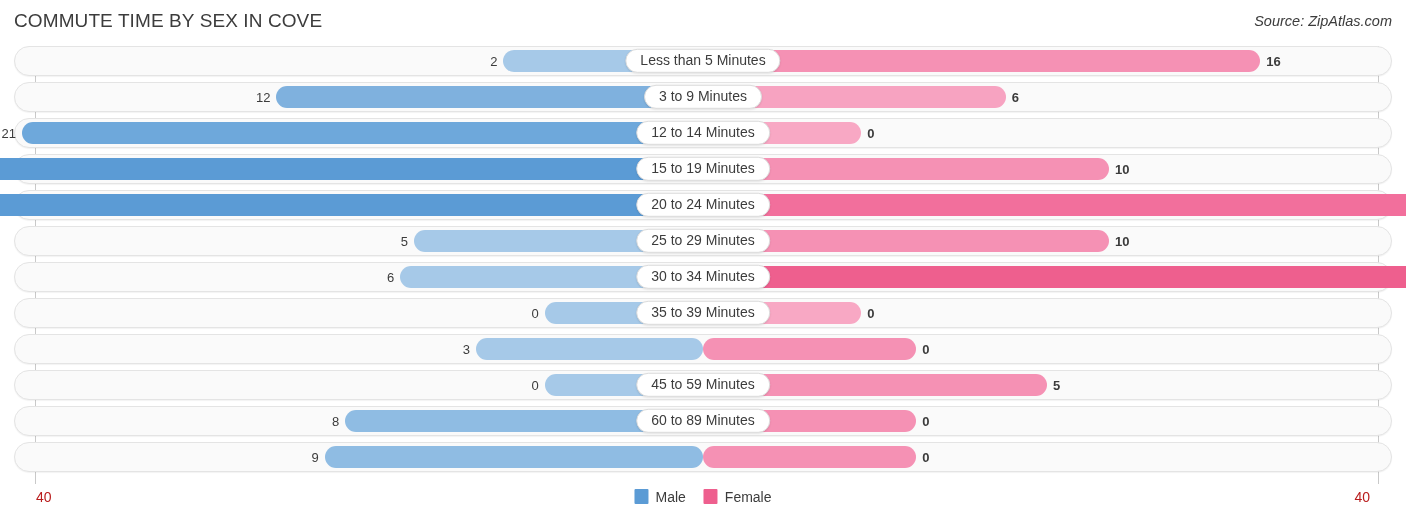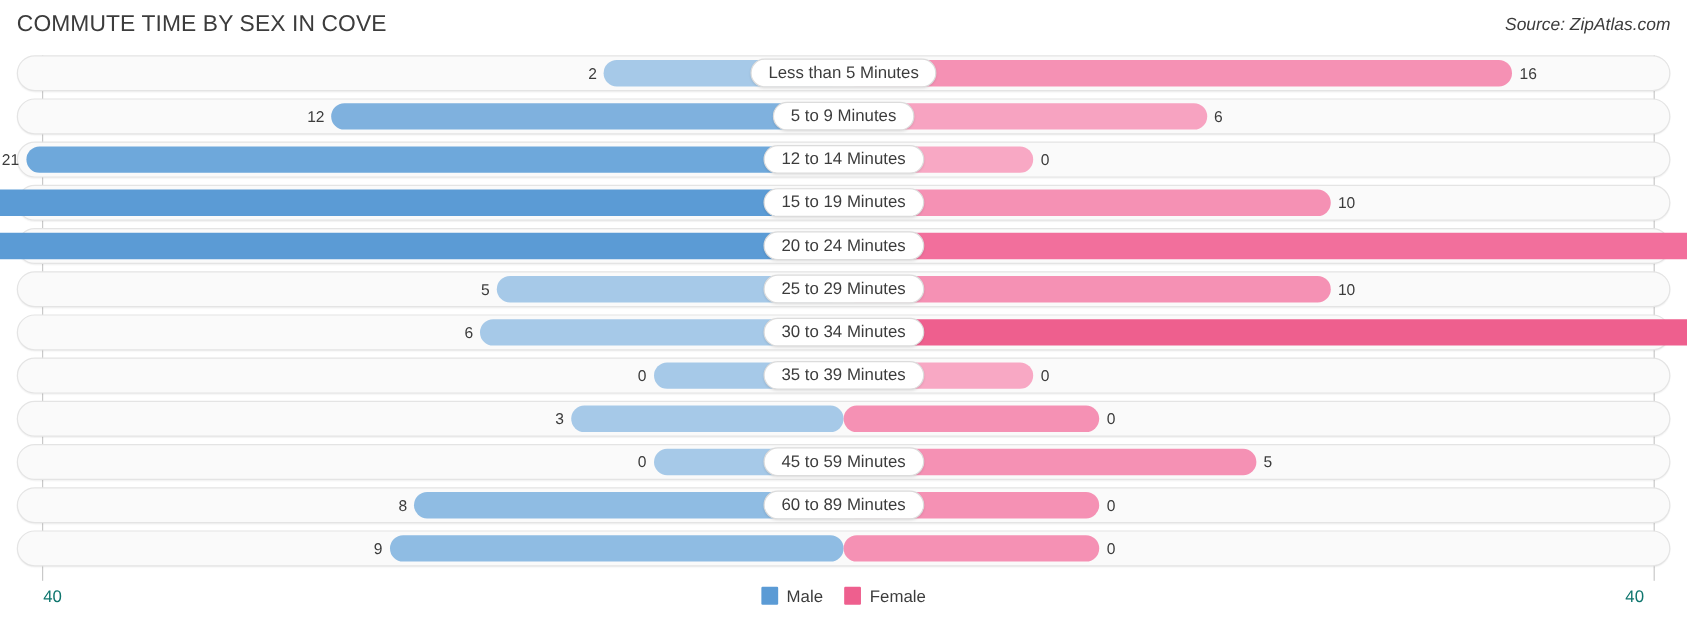--- a/index.html
+++ b/index.html
@@ -53,40 +53,40 @@
     box-sizing:border-box;
   }
   .bar-male{right:50%;}
   .bar-female{left:50%;}
 
   .bar-val{
     position:absolute;top:50%;transform:translateY(-50%);
     font-size:13px;white-space:nowrap;line-height:1;
   }
   .bar-val.outside-left{right:calc(100% + 6px);color:#3c3c3c;}
-  .bar-val.outside-right{left:calc(100% + 6px);color:#3c3c3c;}
+  .bar-val.outside-right{left:calc(100% + 6px);color:#3c3c3c;font-weight:bold;}
 
   
   .cat-pill{
     position:absolute;left:50%;top:50%;
     transform:translate(-50%,-50%);
     background:#ffffff;
     border:1px solid #dcdcdc;
     border-radius:13px;
     padding:3px 14px 4px 14px;
     font-size:14px;color:#3c3c3c;
     white-space:nowrap;line-height:1.1;
     box-shadow:0 1px 2px rgba(0,0,0,.10);
     z-index:4;
   }
 
   
   .footer{position:absolute;left:0;top:484px;width:1406px;height:39px;}
   .axis-max{
-    position:absolute;top:5px;font-size:14px;color:#0f766e;
+    position:absolute;top:5px;font-size:14px;color:#b91c1c;
   }
   .axis-max-left{left:36px;}
   .axis-max-right{right:36px;}
 
   .legend{
     position:absolute;left:50%;top:5px;transform:translateX(-50%);
     display:flex;align-items:center;gap:18px;white-space:nowrap;
   }
   .legend-item{display:flex;align-items:center;gap:7px;}
   .legend-swatch{width:14px;height:15px;border-radius:1px;display:block;}
@@ -118,21 +118,21 @@
           </div>
         </div>
         <div class="row">
           <div class="row-inner">
             <div class="bar bar-male" style="width: 31%; background: rgb(127, 177, 222);">
               <span class="bar-val outside-left">12</span>
             </div>
             <div class="bar bar-female" style="width: 22%; background: rgb(247, 163, 193);">
               <span class="bar-val outside-right">6</span>
             </div>
-            <div class="cat-pill">5 to 9 Minutes</div>
+            <div class="cat-pill">3 to 9 Minutes</div>
           </div>
         </div>
         <div class="row">
           <div class="row-inner">
             <div class="bar bar-male" style="width: 49.5%; background: rgb(110, 168, 219);">
               <span class="bar-val outside-left">21</span>
             </div>
             <div class="bar bar-female" style="width: 11.5%; background: rgb(248, 168, 196);">
               <span class="bar-val outside-right">0</span>
             </div>

